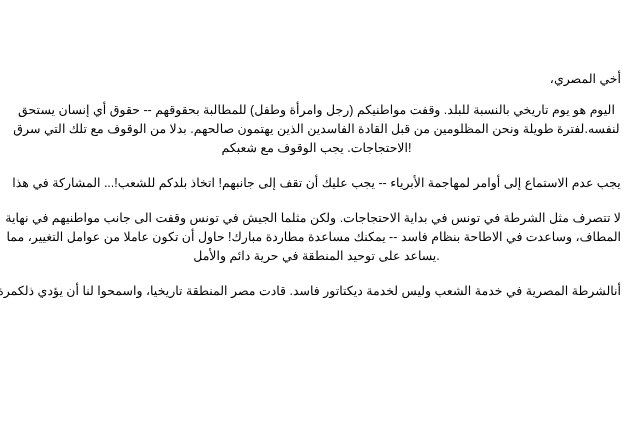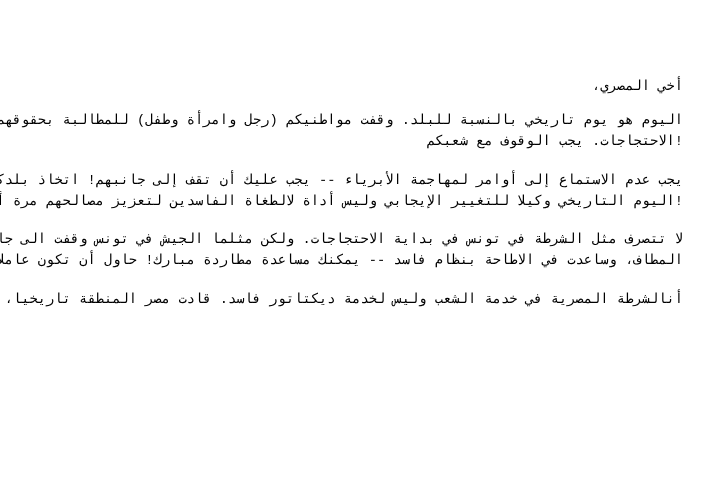--- a/index.html
+++ b/index.html
@@ -8,62 +8,64 @@
     background: #ffffff;
   }
   .page {
     position: relative;
     width: 640px;
     height: 446px;
     background: #ffffff;
     overflow: hidden;
     box-sizing: border-box;
     padding: 70px 19px 0 12px;
-    font-family: Liberation Mono, monospace;
+    font-family: Liberation Sans, sans-serif;
     color: #000000;
   }
   .letter {
     direction: rtl;
     text-align: right;
     unicode-bidi: embed;
     font-size: 12.5px;
     line-height: 19px;
   }
   .salutation {
     margin-bottom: 12px;
     white-space: nowrap;
   }
   .paragraph {
     margin: 0 0 16px 0;
   }
   .line {
     white-space: nowrap;
+    text-align: center;
   }
 </style>
 </head>
 <body>
 
 <div class="page">
   <div class="letter">
 
     <div class="salutation">أخي المصري،</div>
 
     <div class="paragraph">
       <div class="line">اليوم هو يوم تاريخي بالنسبة للبلد. وقفت مواطنيكم (رجل وامرأة وطفل) للمطالبة بحقوقهم -- حقوق أي إنسان يستحق</div>
+      <div class="line">لنفسه.لفترة طويلة ونحن المظلومين من قبل القادة الفاسدين الذين يهتمون صالحهم. بدلا من الوقوف مع تلك التي سرق</div>
       <div class="line">!الاحتجاجات. يجب الوقوف مع شعبكم</div>
     </div>
 
     <div class="paragraph">
       <div class="line">يجب عدم الاستماع إلى أوامر لمهاجمة الأبرياء -- يجب عليك أن تقف إلى جانبهم! اتخاذ بلدكم للشعب!... المشاركة في هذا</div>
-      <div class="line">!اليوم التاريخي وكيلا للتغيير الإيجابي وليس أداة لالطغاة الفاسدين لتعزيز مصالحهم مرة أخرى</div>
     </div>
 
     <div class="paragraph">
       <div class="line">لا تتصرف مثل الشرطة في تونس في بداية الاحتجاجات. ولكن مثلما الجيش في تونس وقفت الى جانب مواطنيهم في نهاية</div>
       <div class="line">المطاف، وساعدت في الاطاحة بنظام فاسد -- يمكنك مساعدة مطاردة مبارك! حاول أن تكون عاملا من عوامل التغيير، مما</div>
+      <div class="line">.يساعد على توحيد المنطقة في حرية دائم والأمل</div>
     </div>
 
     <div class="paragraph">
       <div class="line">أنالشرطة المصرية في خدمة الشعب وليس لخدمة ديكتاتور فاسد. قادت مصر المنطقة تاريخيا، واسمحوا لنا أن يؤدي ذلكمرة</div>
     </div>
 
   </div>
 </div>
 
 </body></html>

